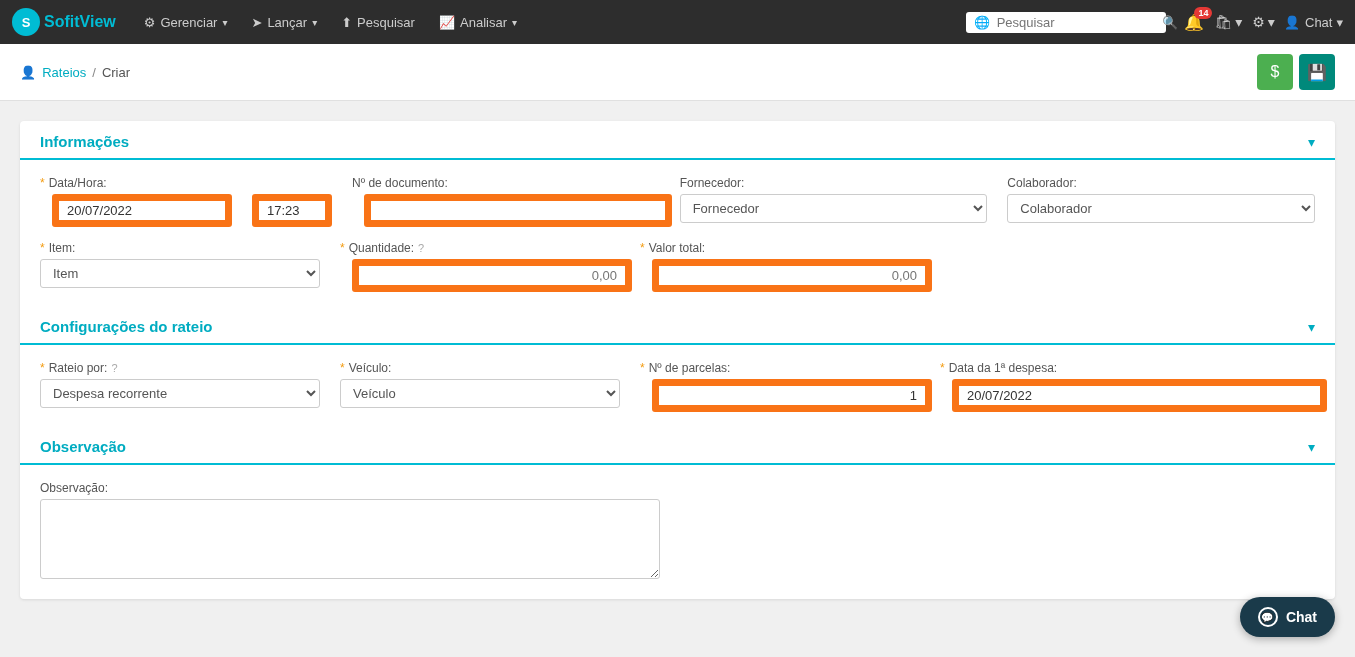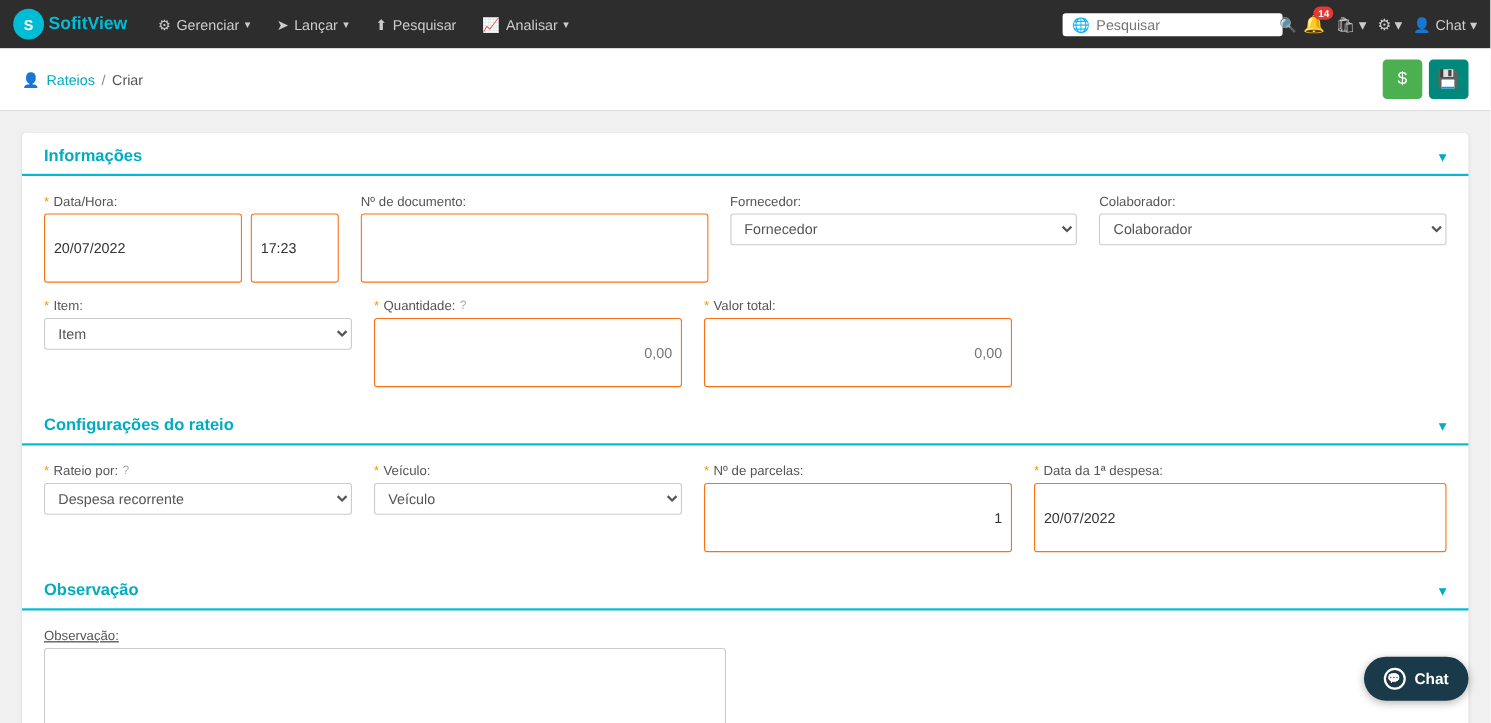--- a/index.html
+++ b/index.html
@@ -194,27 +194,28 @@
       align-items: center;
       gap: 4px;
     }
     .form-label .required { color: #f39c12; }
     .form-label .help-icon {
       color: #aaa;
       font-size: 11px;
       cursor: pointer;
     }
     .form-input {
-      border: 1px solid #f97316;
+      border: 7px solid #f97316;
       border-radius: 3px;
-      padding: 23px 8px;
+      padding: 2px 8px;
       font-size: 13px;
       outline: none;
       background: white;
       color: #333;
+      margin-left: 12px;
     }
     .form-select {
       border: 1px solid #ccc;
       border-radius: 3px;
       padding: 5px 8px;
       font-size: 13px;
       outline: none;
       background: white;
       color: #555;
       appearance: auto;
@@ -453,21 +454,21 @@
         </div>
       </div>
     </div>
 
     <div class="section-header" style="margin-top:10px;">
       <span class="section-title">Observação</span>
       <span class="section-toggle">▾</span>
     </div>
 
     <div class="form-section">
-      <div class="form-group" style="width:661px;text-decoration:underline;">
+      <div class="form-group" style="width:661px;">
         <label class="form-label">Observação:</label>
         <textarea class="form-textarea" style="width: 620px; height: 80px;"></textarea>
       </div>
     </div>
 
   </div>
 </div>
 
 <button class="chat-btn">
   <span class="chat-bubble-icon">💬</span>

